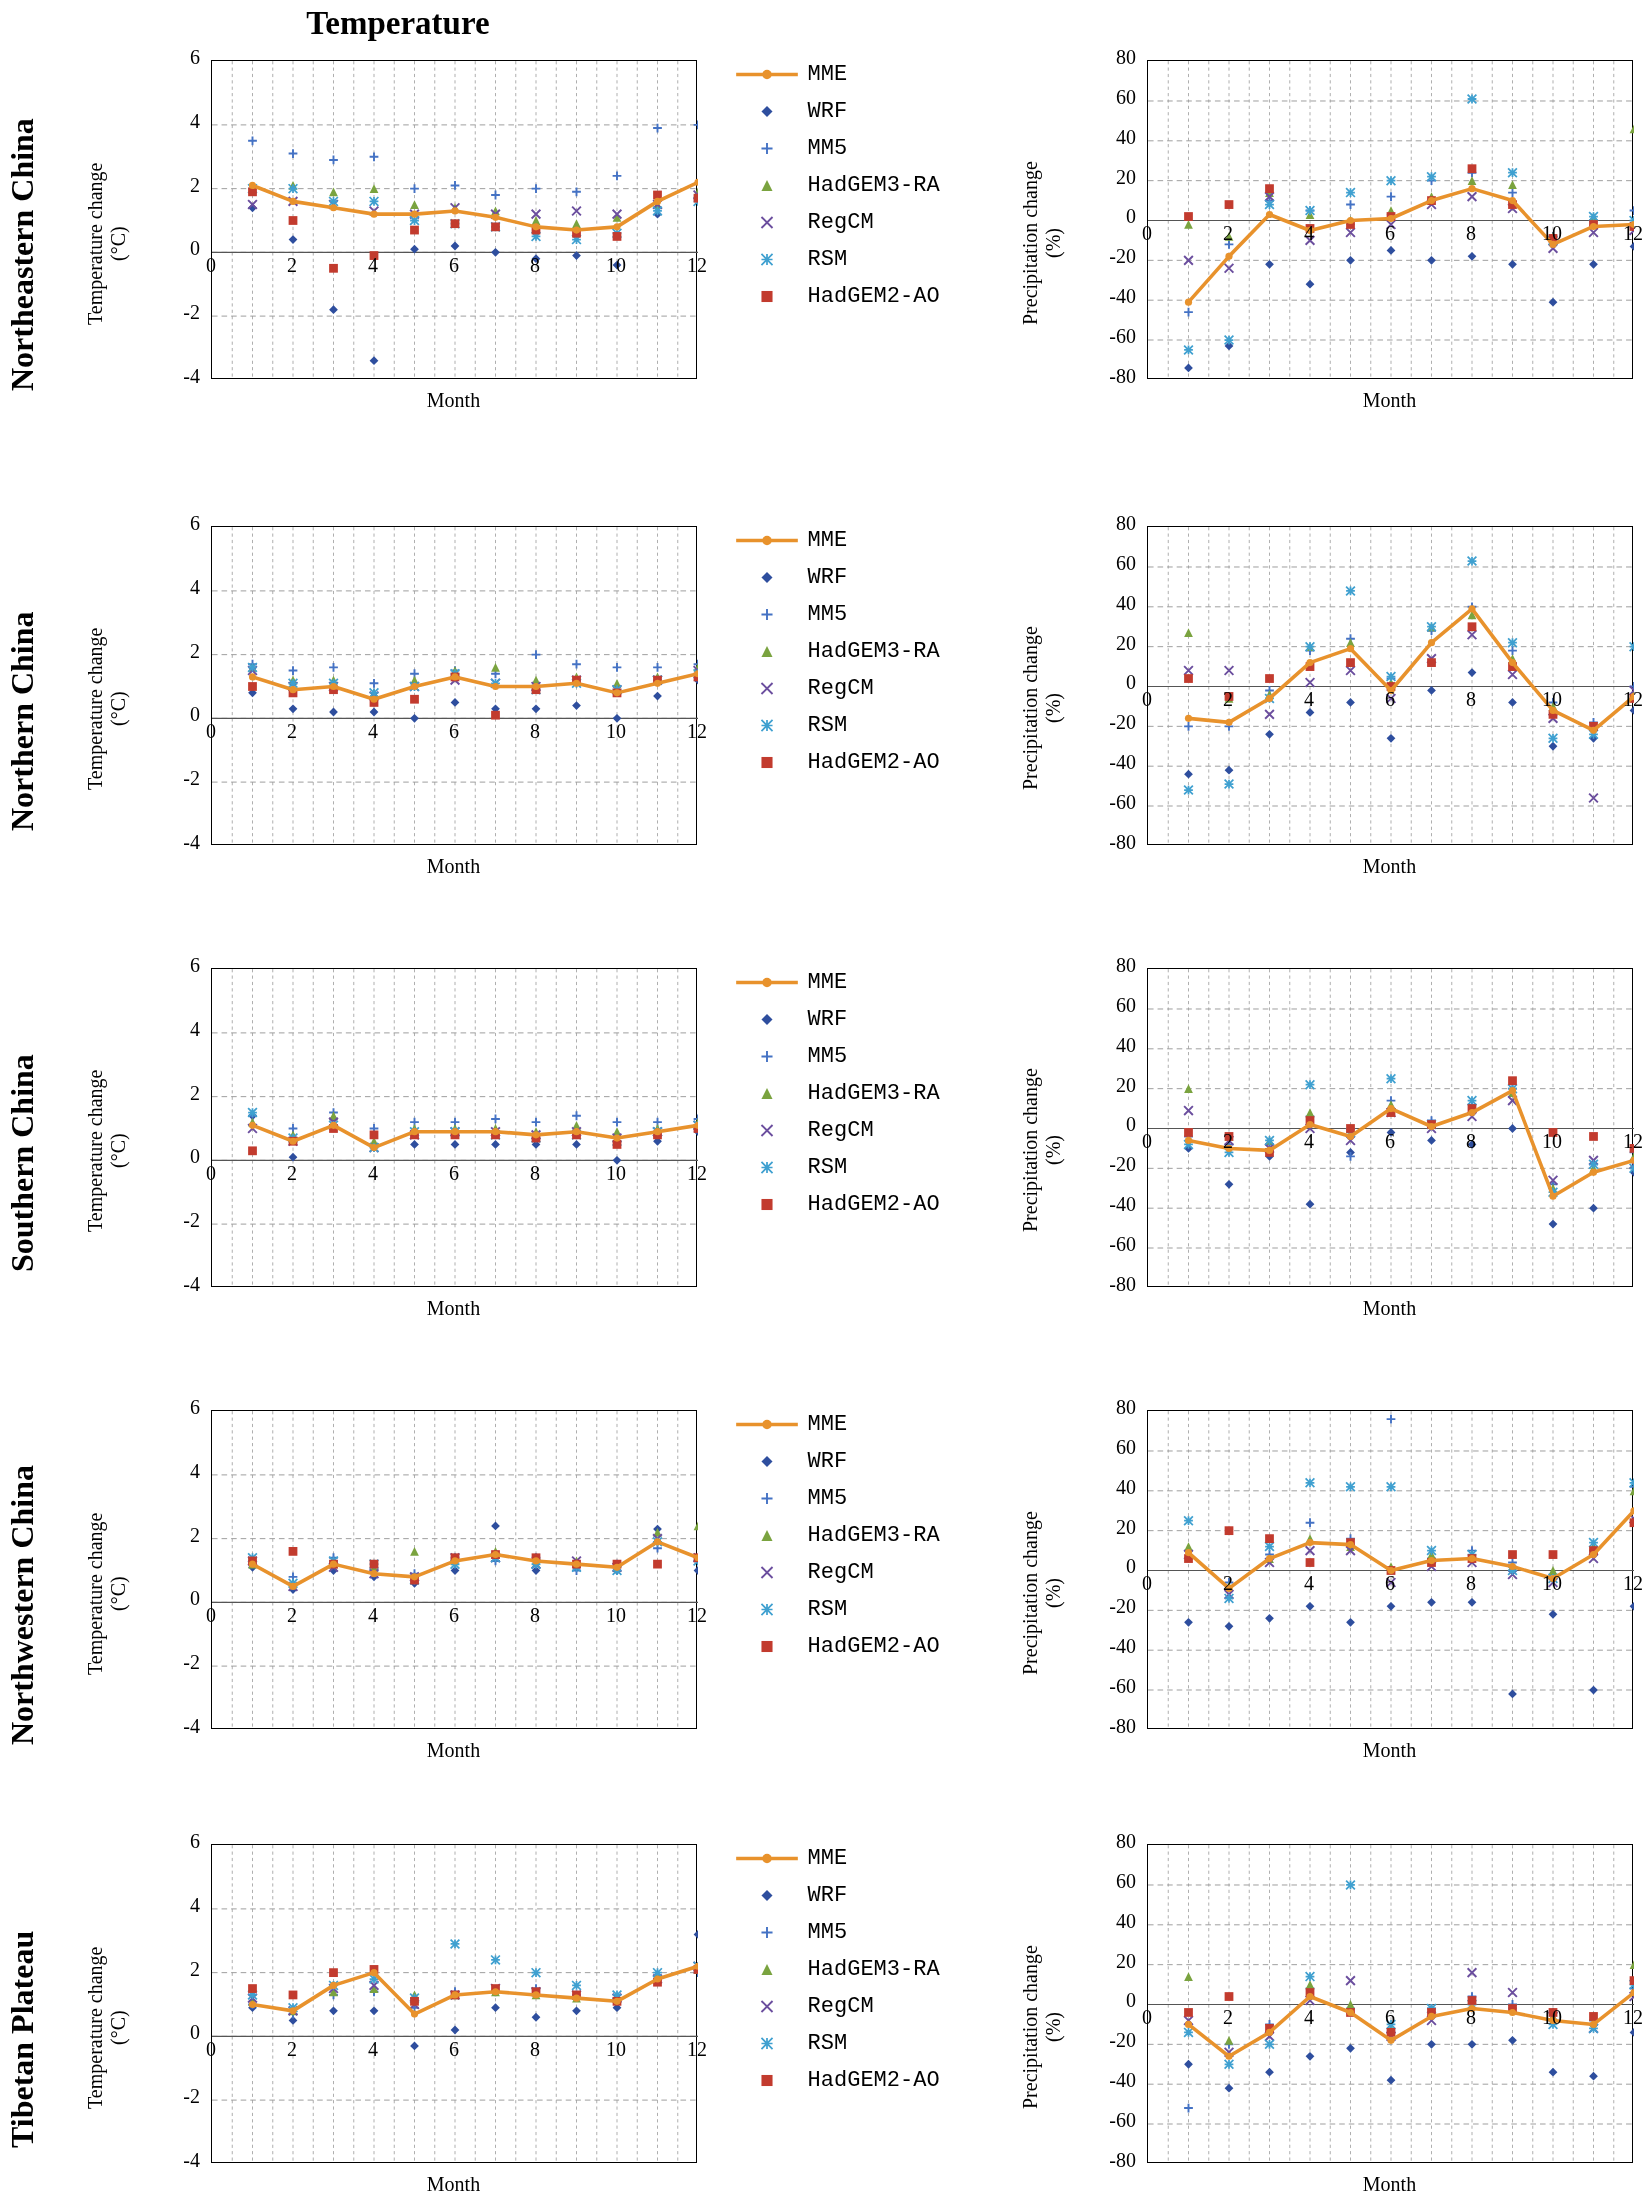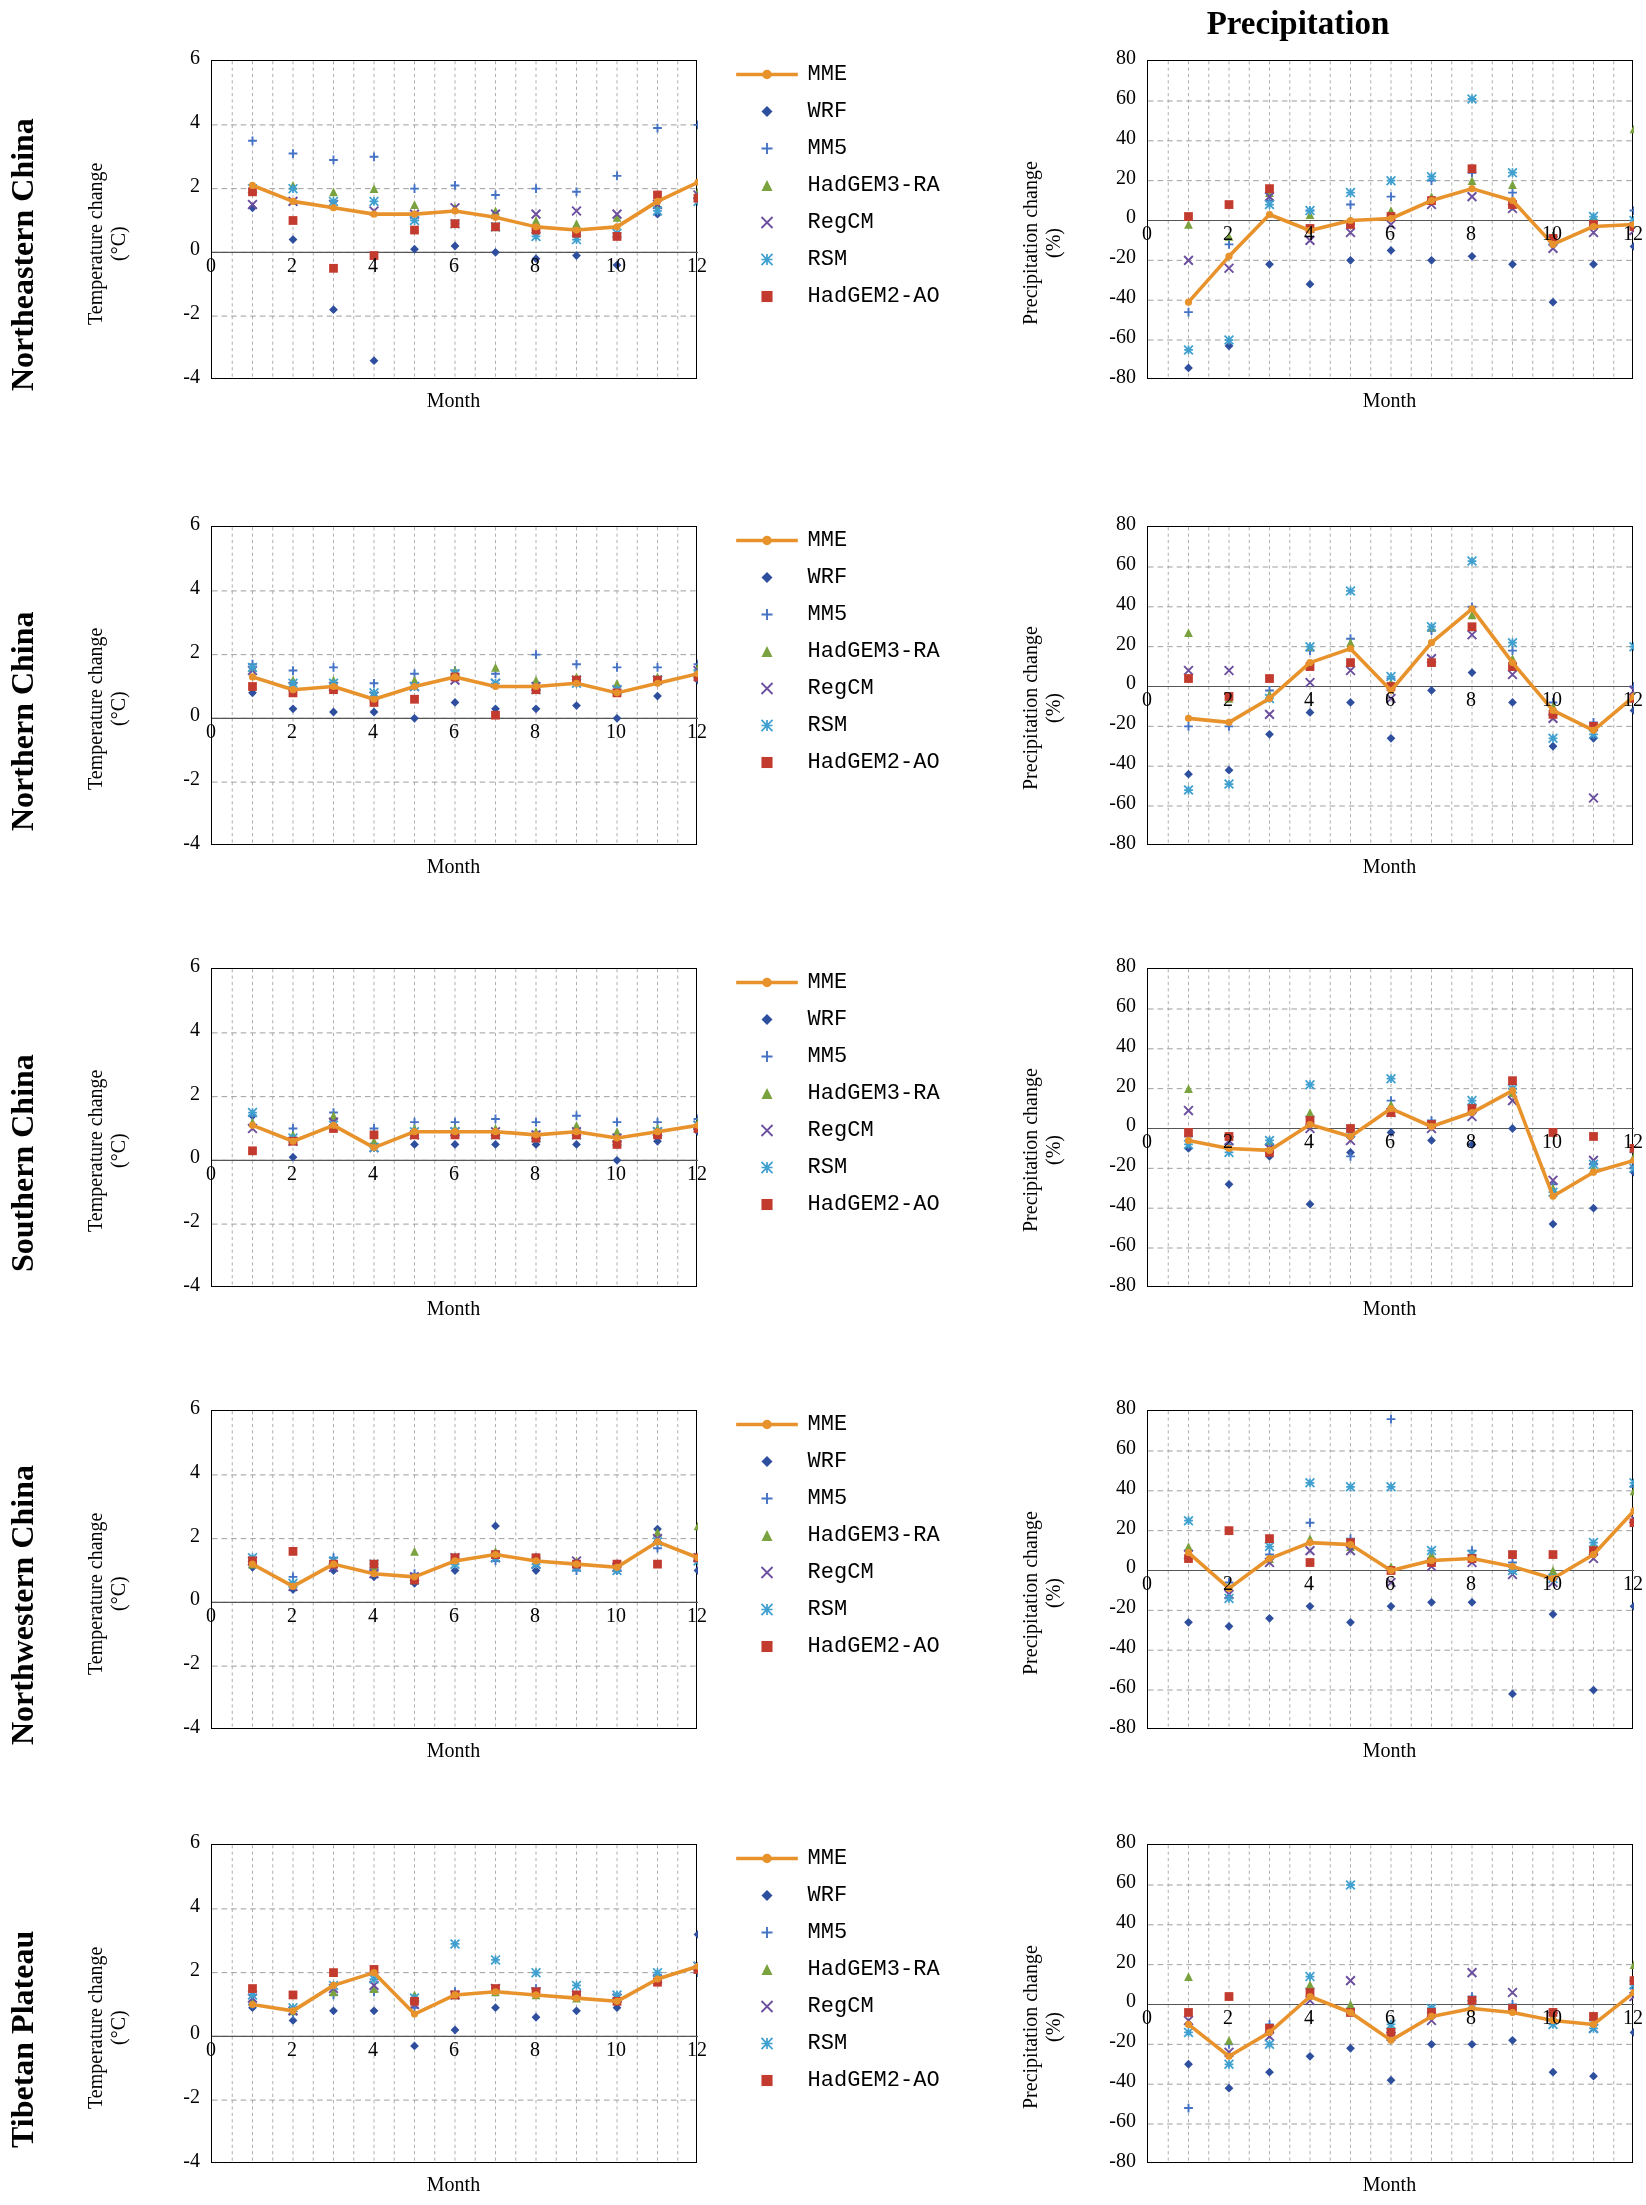--- a/index.html
+++ b/index.html
@@ -26,21 +26,21 @@
   .legend .sym{width:73px;text-align:center;flex:0 0 73px;}
   .legend .lbl{padding-left:1.6px;font-family:Liberation Mono, monospace;}
 
   svg{display:block;}
 </style>
 </head>
 <body>
 
 <div class="page">
 
-  <div class="col-title" id="title-prec">Precipitation</div>
+  <div class="col-title" id="title-temp">Temperature</div>
 
   <div id="rows-host">
       <div class="row-label" style="left: 4px; top: 48px; height: 414px; width: 45px;">Northeastern China</div>
       <div class="panel" style="left: 211px; top: 60px; width: 486px; height: 319px;">
         <div class="plotbox" style="left: 0px; top: 0px; width: 486px; height: 319px;">
           <svg width="486" height="319" viewBox="0 0 610 400">
             <line x1="25.416666666666664" y1="0" x2="25.416666666666664" y2="400" stroke="#9a9a9a" stroke-width="1" stroke-dasharray="4,4"></line>
             <line x1="50.83333333333333" y1="0" x2="50.83333333333333" y2="400" stroke="#9a9a9a" stroke-width="1" stroke-dasharray="4,4"></line>
             <line x1="76.25" y1="0" x2="76.25" y2="400" stroke="#9a9a9a" stroke-width="1" stroke-dasharray="4,4"></line>
             <line x1="101.66666666666666" y1="0" x2="101.66666666666666" y2="400" stroke="#9a9a9a" stroke-width="1" stroke-dasharray="4,4"></line>

